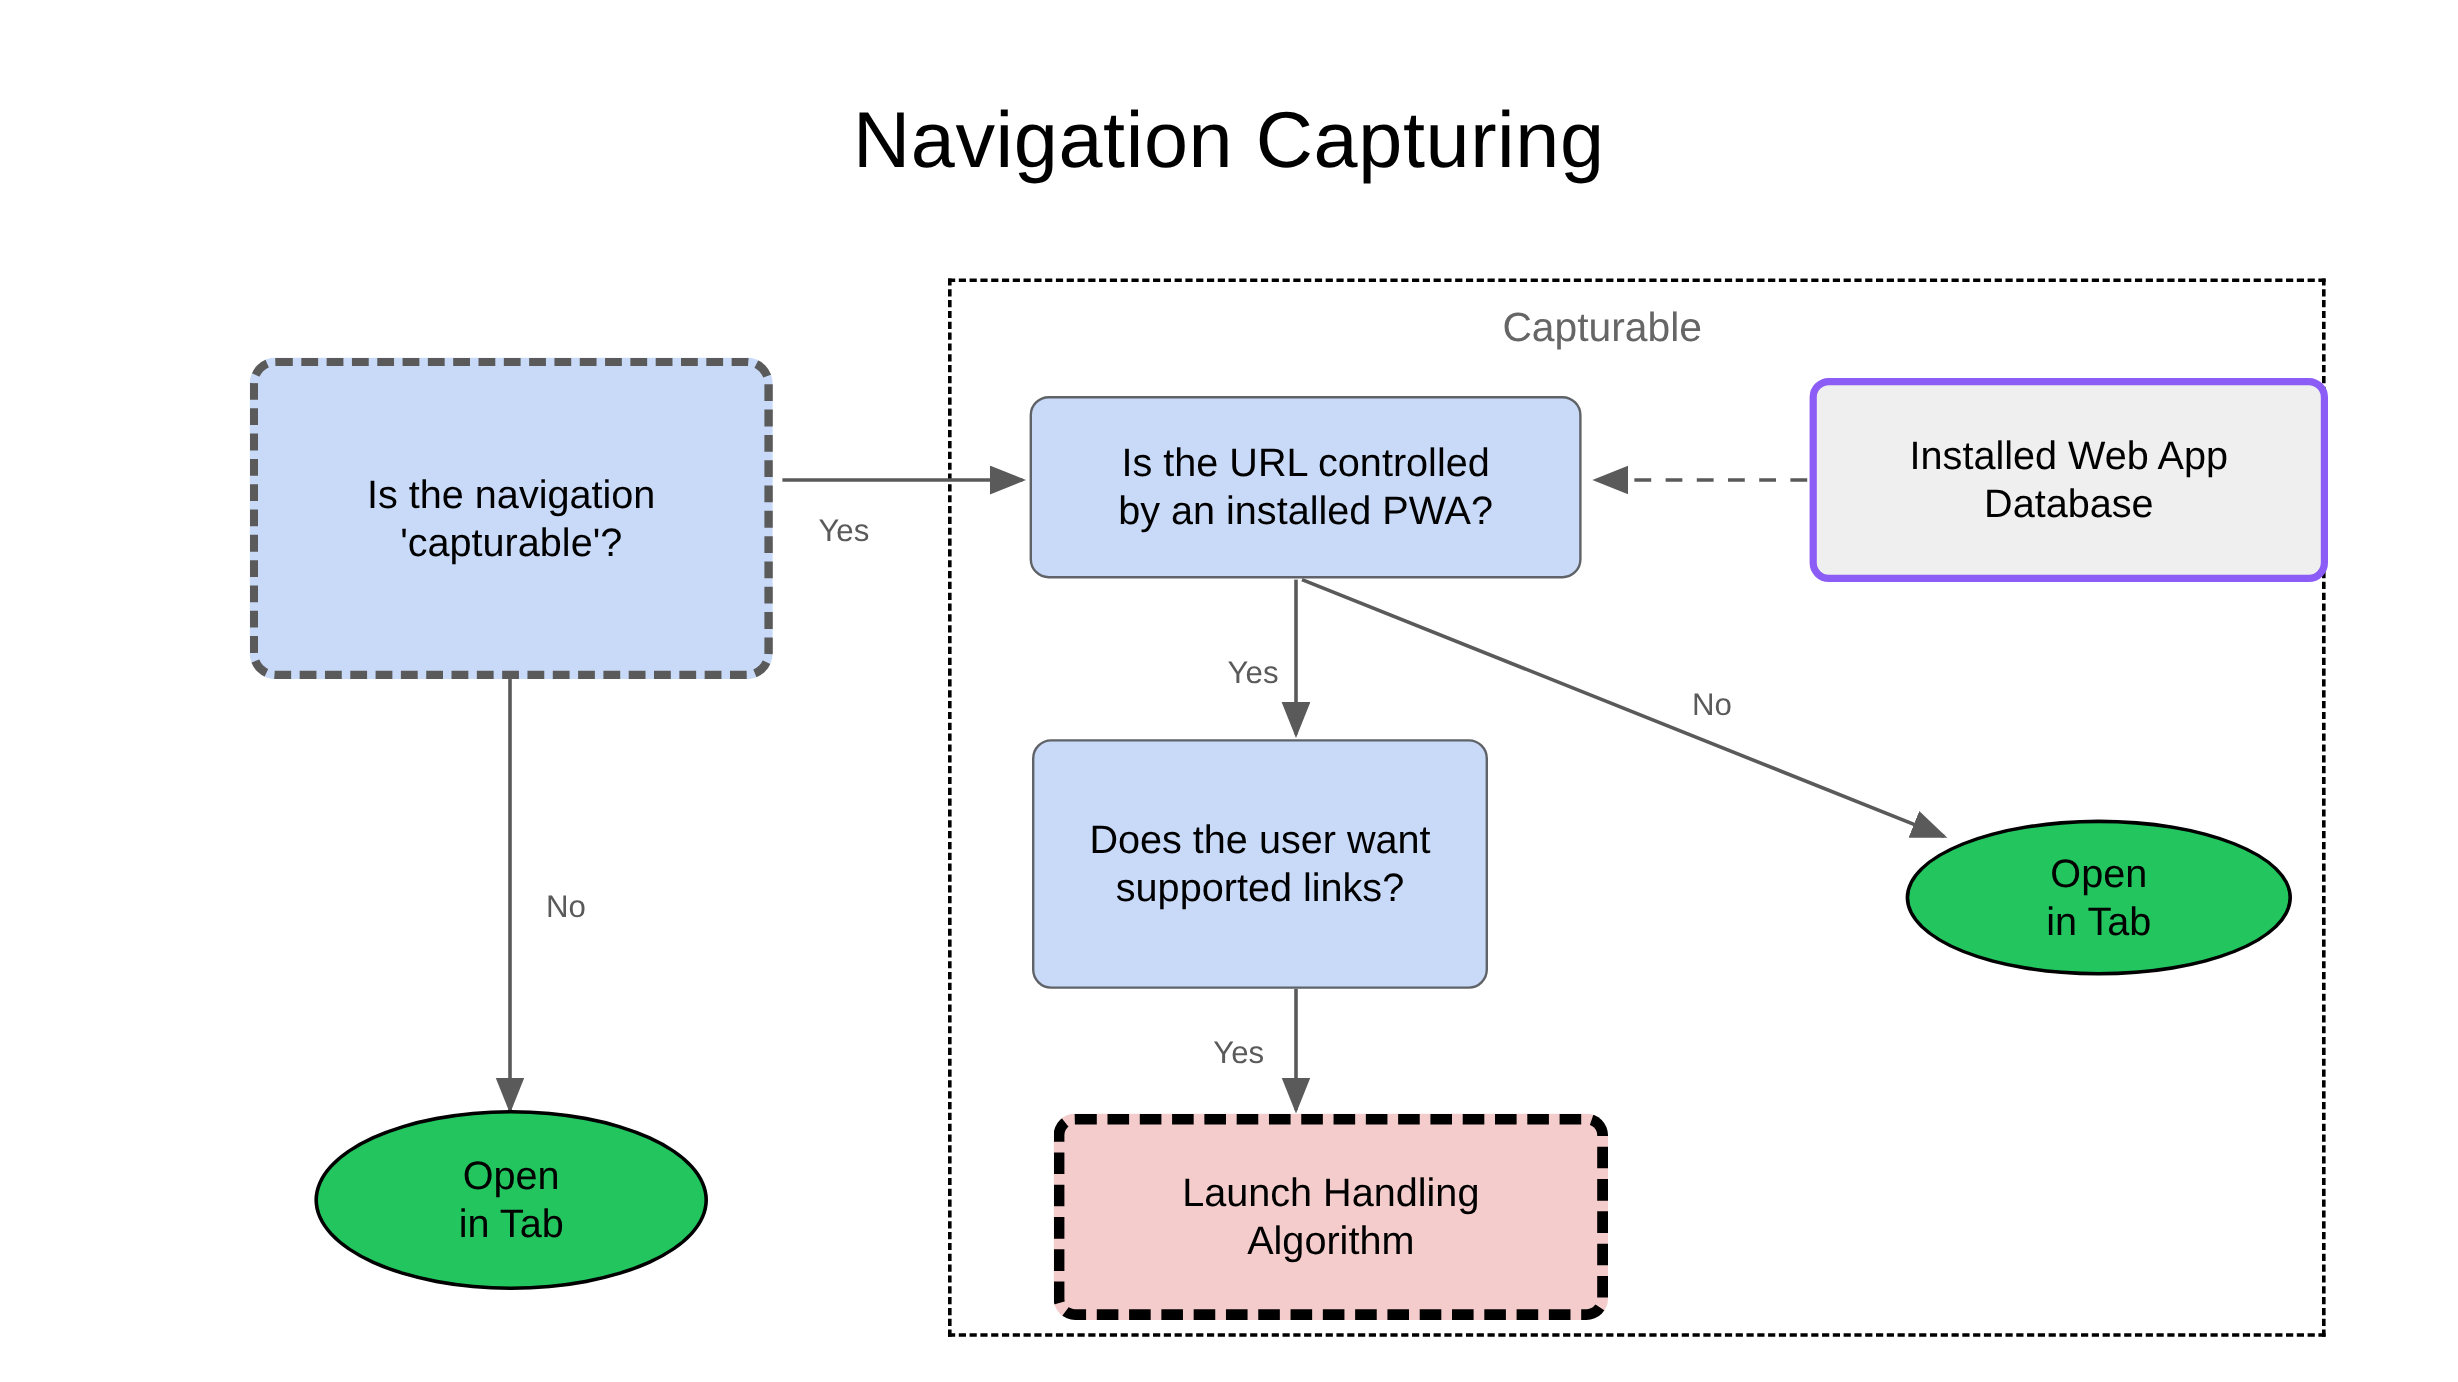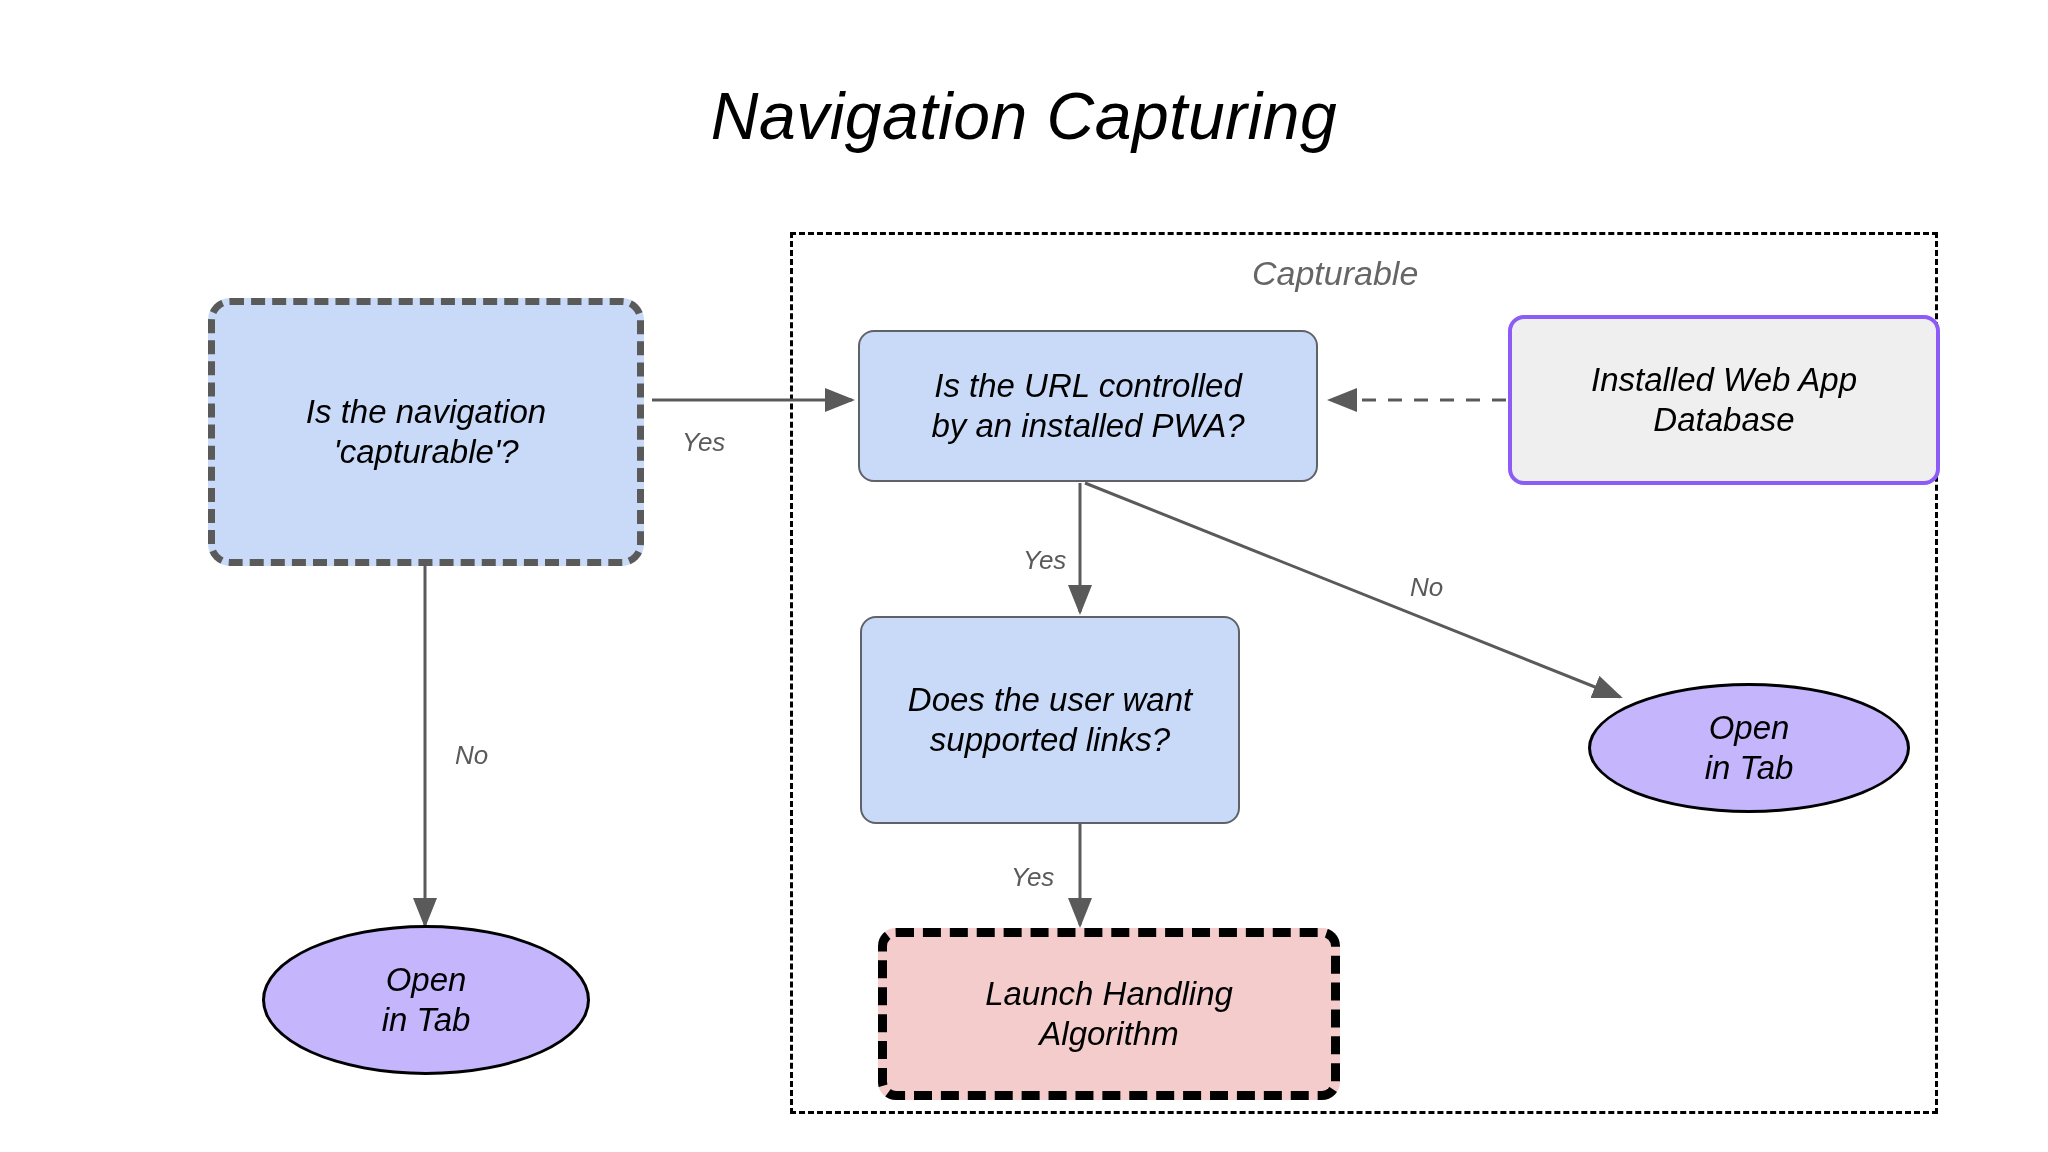--- a/index.html
+++ b/index.html
@@ -9,21 +9,20 @@
   }
   body {
     font-family: "Liberation Sans", sans-serif;
   }
   #canvas {
     position: relative;
     width: 2048px;
     height: 1152px;
     background: #ffffff;
     overflow: hidden;
-    font-style: italic;
   }
   #wires {
     position: absolute;
     left: 0; top: 0;
     width: 2048px;
     height: 1152px;
     pointer-events: none;
   }
   .title {
     position: absolute;
@@ -55,30 +54,30 @@
   }
   .blue-solid {
     border: 2px solid #5f6368;
   }
   .dashed-gray {
     border: 7px dashed #5a5a5a;
     border-radius: 22px;
   }
   .gray-box {
     background: #efefef;
-    border: 4px solid #8b5cf6;
+    border: 6px solid #8b5cf6;
     align-items: center;
   }
   .pink-dashed {
     background: #f4cccc;
     border: 9px dashed #000000;
     border-radius: 18px;
   }
   .ellipse {
-    background: #c4b5fd;
+    background: #22c55e;
     border: 3px solid #000000;
     border-radius: 50%;
   }
   .group-box {
     position: absolute;
     border: 3px dashed #000000;
     box-sizing: border-box;
     background: transparent;
   }
   .group-label {

